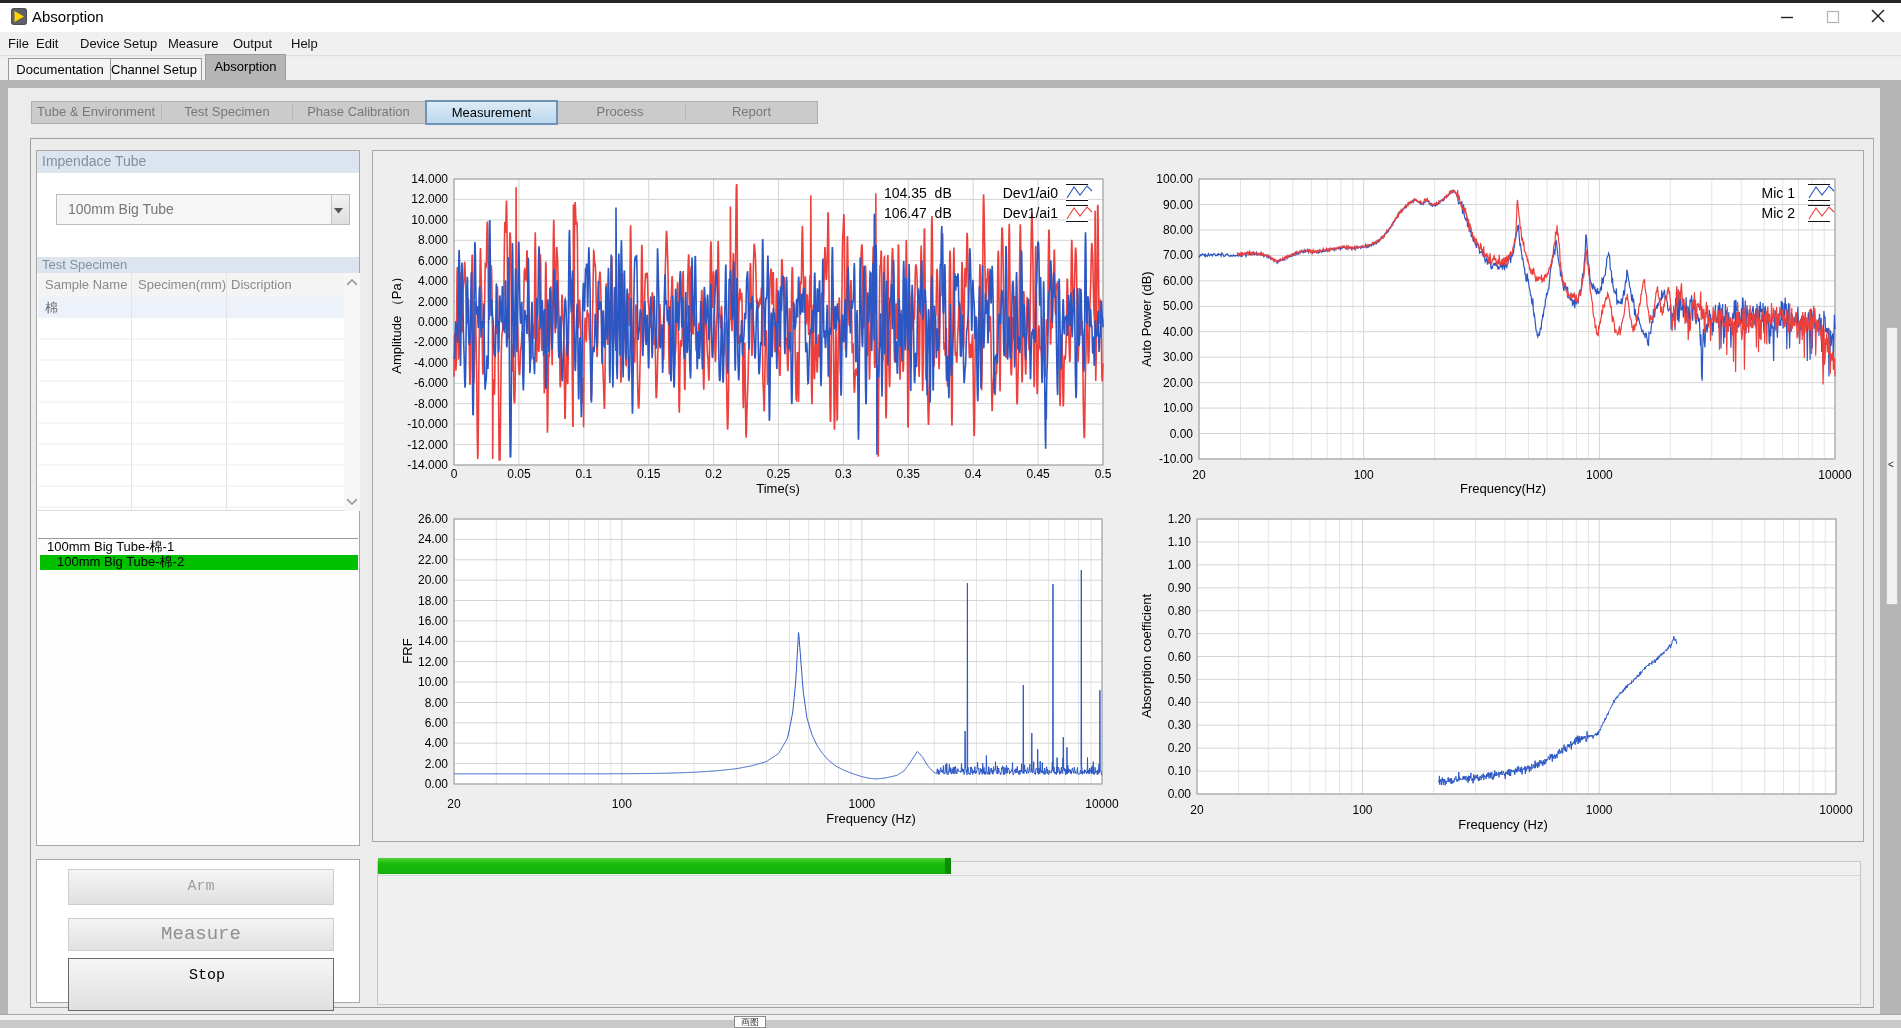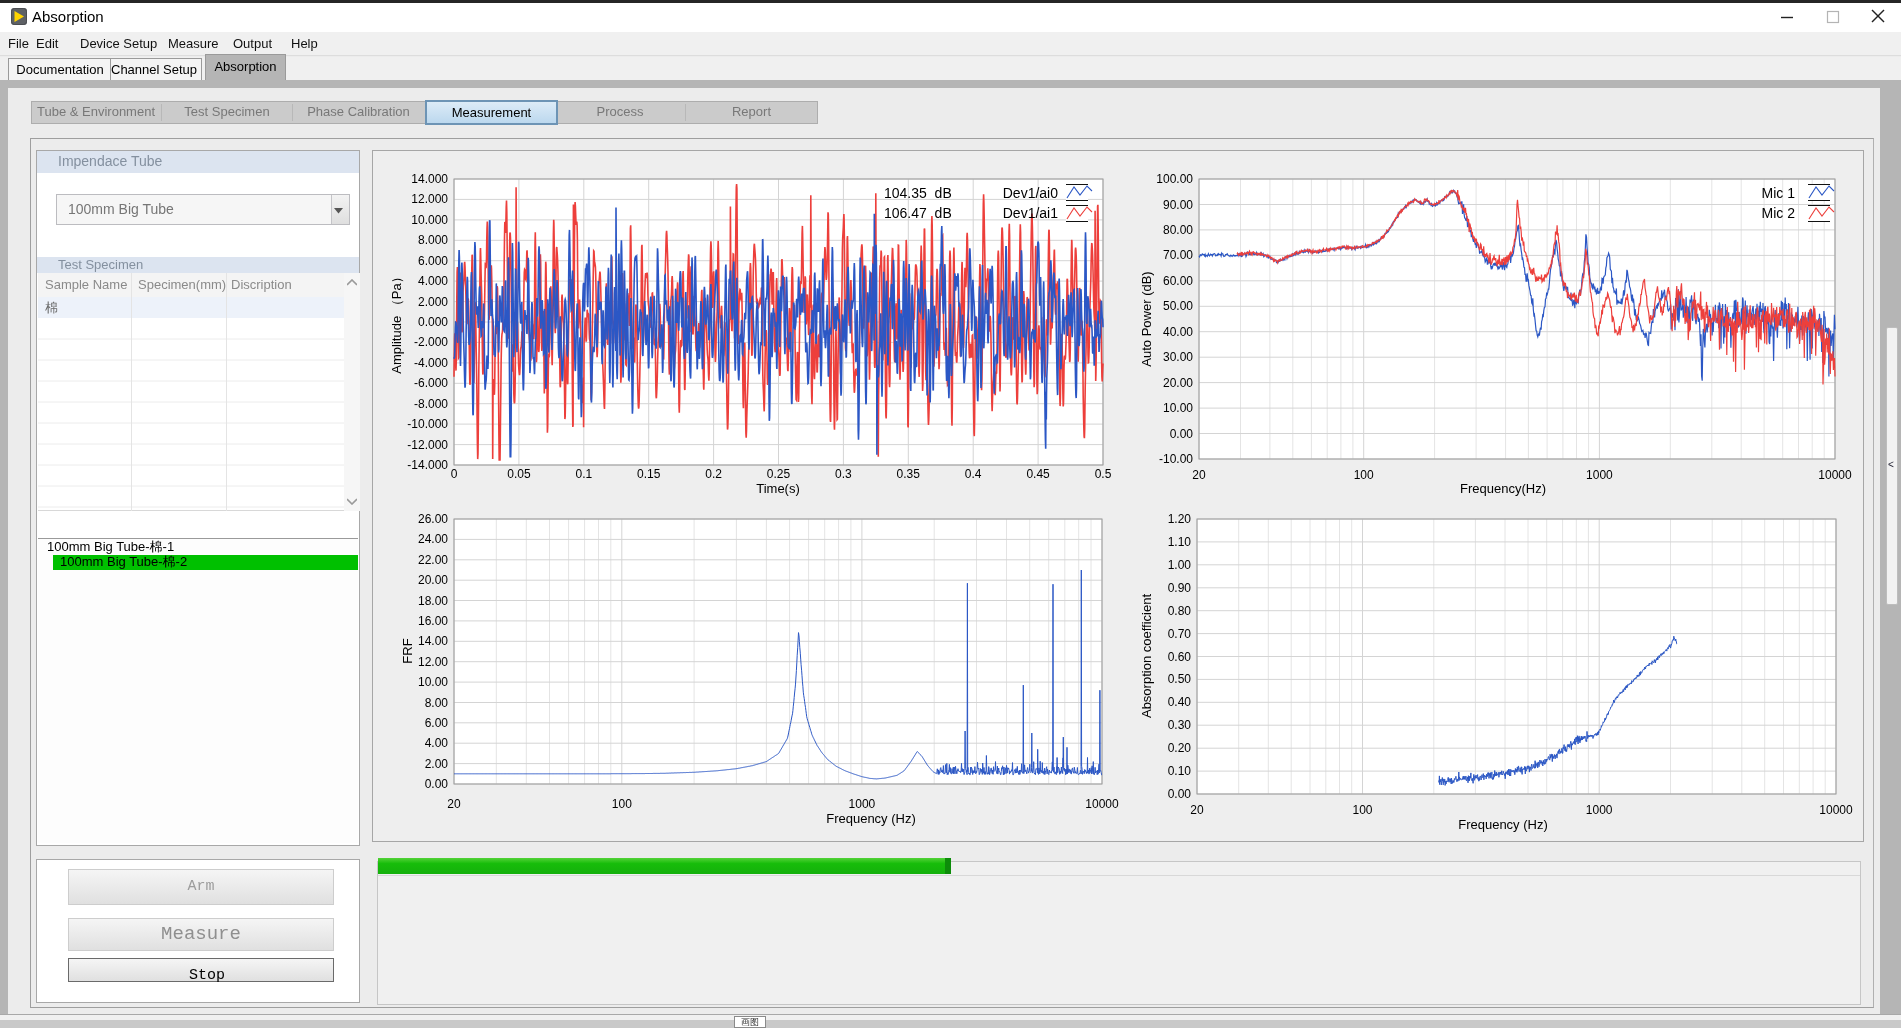--- a/index.html
+++ b/index.html
@@ -1,19 +1,19 @@
 <!DOCTYPE html>
 <html><head><meta charset="utf-8"><style>
 * { margin:0; padding:0; box-sizing:border-box; }
 body { font-family:"Liberation Sans",sans-serif; width:1901px; height:1028px; overflow:hidden; position:relative; background:#ececec; }
 .abs { position:absolute; }
 .ax { font:12px "Liberation Sans",sans-serif; fill:#000; }
 .axt { font:13px "Liberation Sans",sans-serif; fill:#000; }
 .vals { font:14px "Liberation Sans",sans-serif; fill:#000; }
-.hdr { background:#dce4f0; color:#84909f; font-size:14px; line-height:21px; padding-left:21px; }
+.hdr { background:#dce4f0; color:#84909f; font-size:14px; line-height:21px; padding-left:5px; }
 .btn { position:absolute; left:31px; width:266px; background:linear-gradient(#f5f5f5,#e0e0e0); text-align:center; }
 </style></head><body>
 
 <div class="abs" style="left:0;top:0;width:1901px;height:3px;background:#262626"></div>
 <div class="abs" style="left:0;top:3px;width:1901px;height:29px;background:#ffffff"></div>
 
 <svg class="abs" style="left:11px;top:8px" width="16" height="17">
     <rect x="0" y="0" width="16" height="17" rx="3" fill="#5e6165"></rect>
     <rect x="0.5" y="0.5" width="15" height="16" rx="3" fill="none" stroke="#4a4c50" stroke-width="1"></rect>
     <polygon points="3.5,3 13,8.5 3.5,14" fill="#ffd400"></polygon>
@@ -97,28 +97,28 @@
    <svg class="abs" style="left:3px;top:6px" width="10" height="7">
         <polyline points="0,6 5,1 10,6" fill="none" stroke="#9a9a9a" stroke-width="1.6"></polyline>
       </svg>
    <svg class="abs" style="left:3px;bottom:6px" width="10" height="7">
         <polyline points="0,1 5,6 10,1" fill="none" stroke="#9a9a9a" stroke-width="1.6"></polyline>
       </svg>
  </div>
  <div class="abs" style="left:1px;top:387px;width:320px;height:305px;background:#fdfdfd;border-top:1px solid #9a9a9a;font-size:13px;color:#000;">
    <div style="height:1px"></div>
    <div style="height:15px;line-height:14px;padding-left:9px;">100mm Big Tube-棉-1</div>
-   <div style="background:#00c000;height:15px;line-height:14px;padding-left:7px;margin-left:15px;">100mm Big Tube-棉-2</div>
+   <div style="background:#00c000;height:15px;line-height:14px;padding-left:17px;margin-left:2px;">100mm Big Tube-棉-2</div>
  </div>
 </div>
 
 <div class="abs" style="left:36px;top:859px;width:324px;height:144px;background:#ffffff;border:1px solid #a8a8a8;font-family:Liberation Mono, monospace;">
  <div class="btn" style="top:9px;height:36px;border:1px solid #cdcdcd;color:#9c9c9c;font-size:15px;line-height:34px;">Arm</div>
  <div class="btn" style="top:58px;height:33px;border:1px solid #cdcdcd;color:#8f8f8f;font-size:19px;line-height:31px;">Measure</div>
- <div class="btn" style="top:98px;height:24px;border:1px solid #6a6a6a;color:#000;font-size:15px;line-height:34px;padding-left:12px;">Stop</div>
+ <div class="btn" style="top:98px;height:53px;border:1px solid #6a6a6a;color:#000;font-size:15px;line-height:34px;padding-left:12px;">Stop</div>
 </div>
 
 <div class="abs" style="left:372px;top:150px;width:1492px;height:692px;background:#eeeeee;border:1px solid #a6a6a6;"></div>
 <svg width="1492" height="692" viewBox="372 150 1492 692" style="position:absolute;left:372px;top:150px">
 <rect x="454" y="179" width="649" height="286" fill="#ffffff"></rect>
     <line x1="454.0" y1="179" x2="454.0" y2="465" stroke="#d4d4d4" stroke-width="1"></line>
     <line x1="518.9" y1="179" x2="518.9" y2="465" stroke="#d4d4d4" stroke-width="1"></line>
     <line x1="583.8" y1="179" x2="583.8" y2="465" stroke="#d4d4d4" stroke-width="1"></line>
     <line x1="648.7" y1="179" x2="648.7" y2="465" stroke="#d4d4d4" stroke-width="1"></line>
     <line x1="713.6" y1="179" x2="713.6" y2="465" stroke="#d4d4d4" stroke-width="1"></line>

